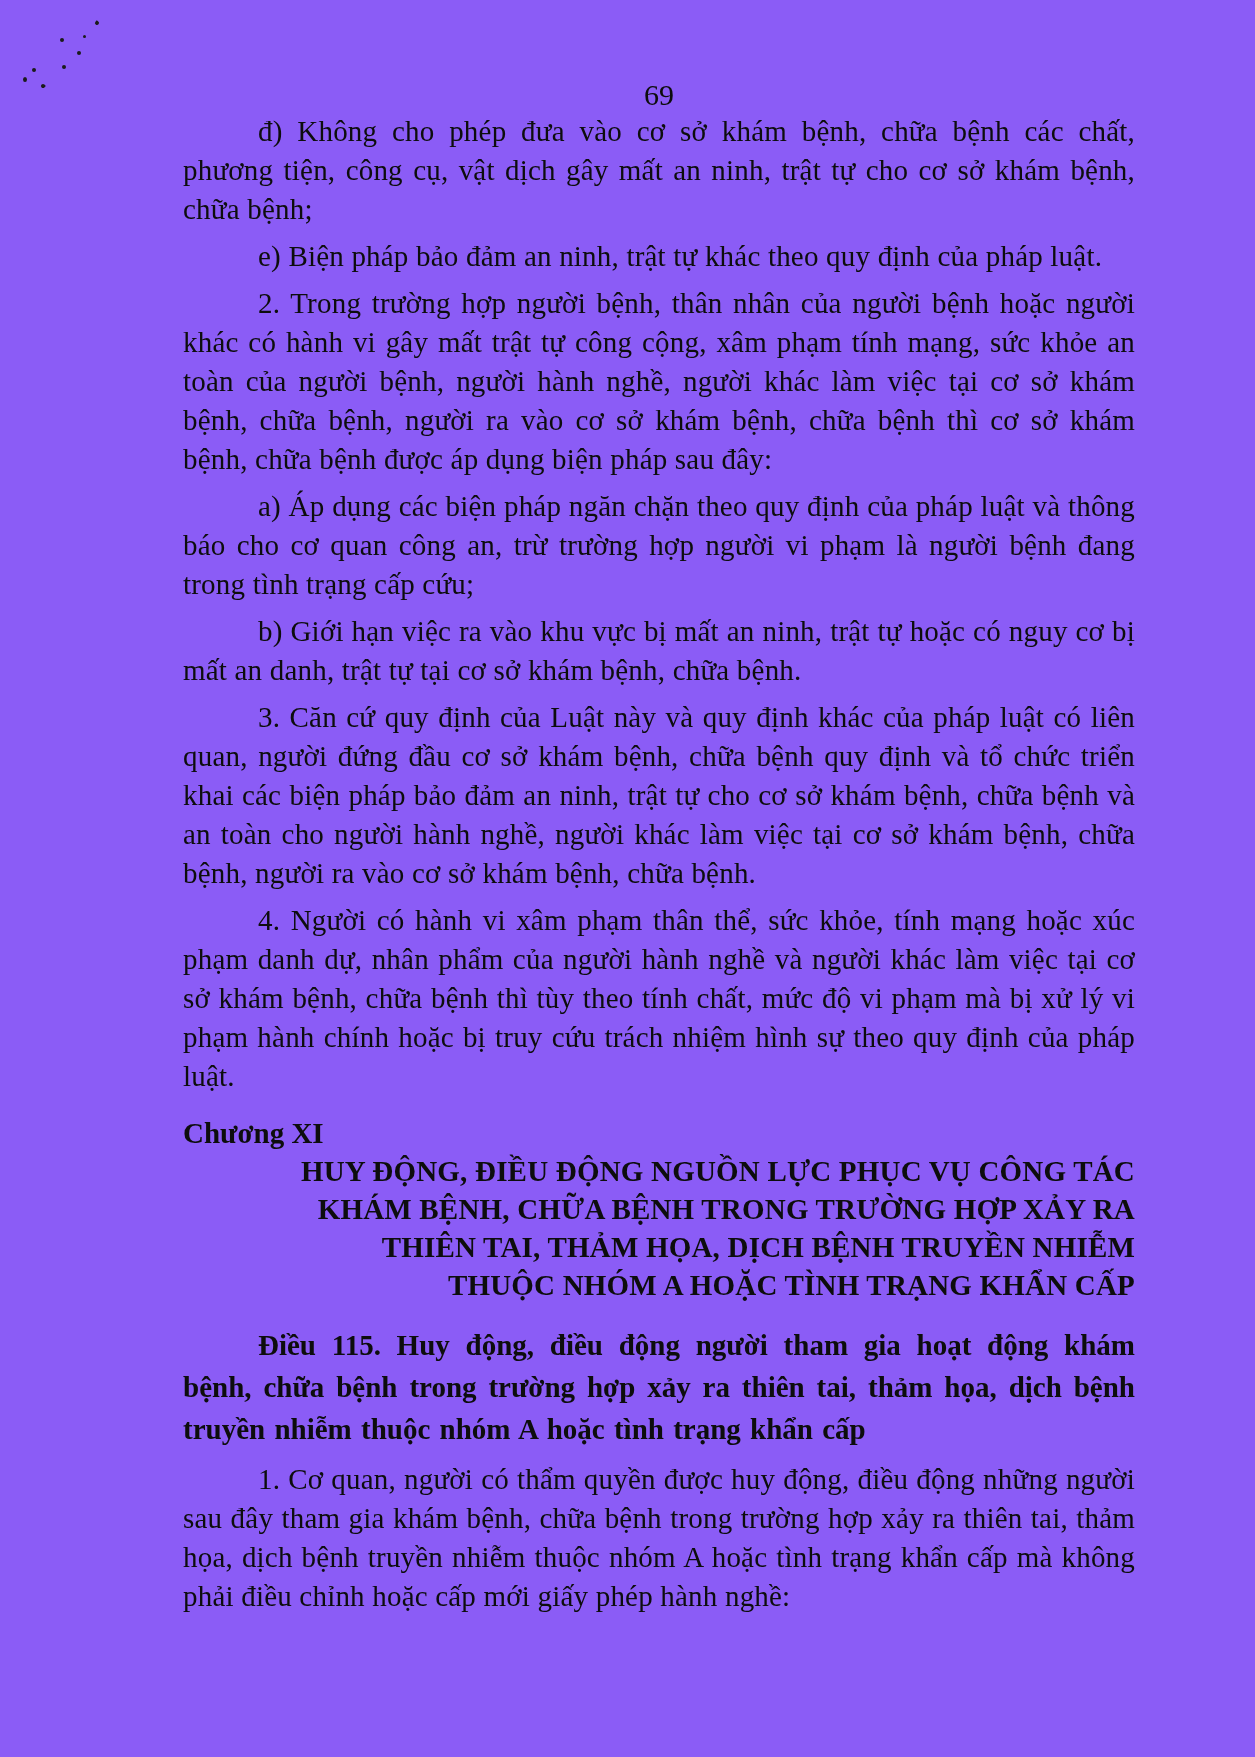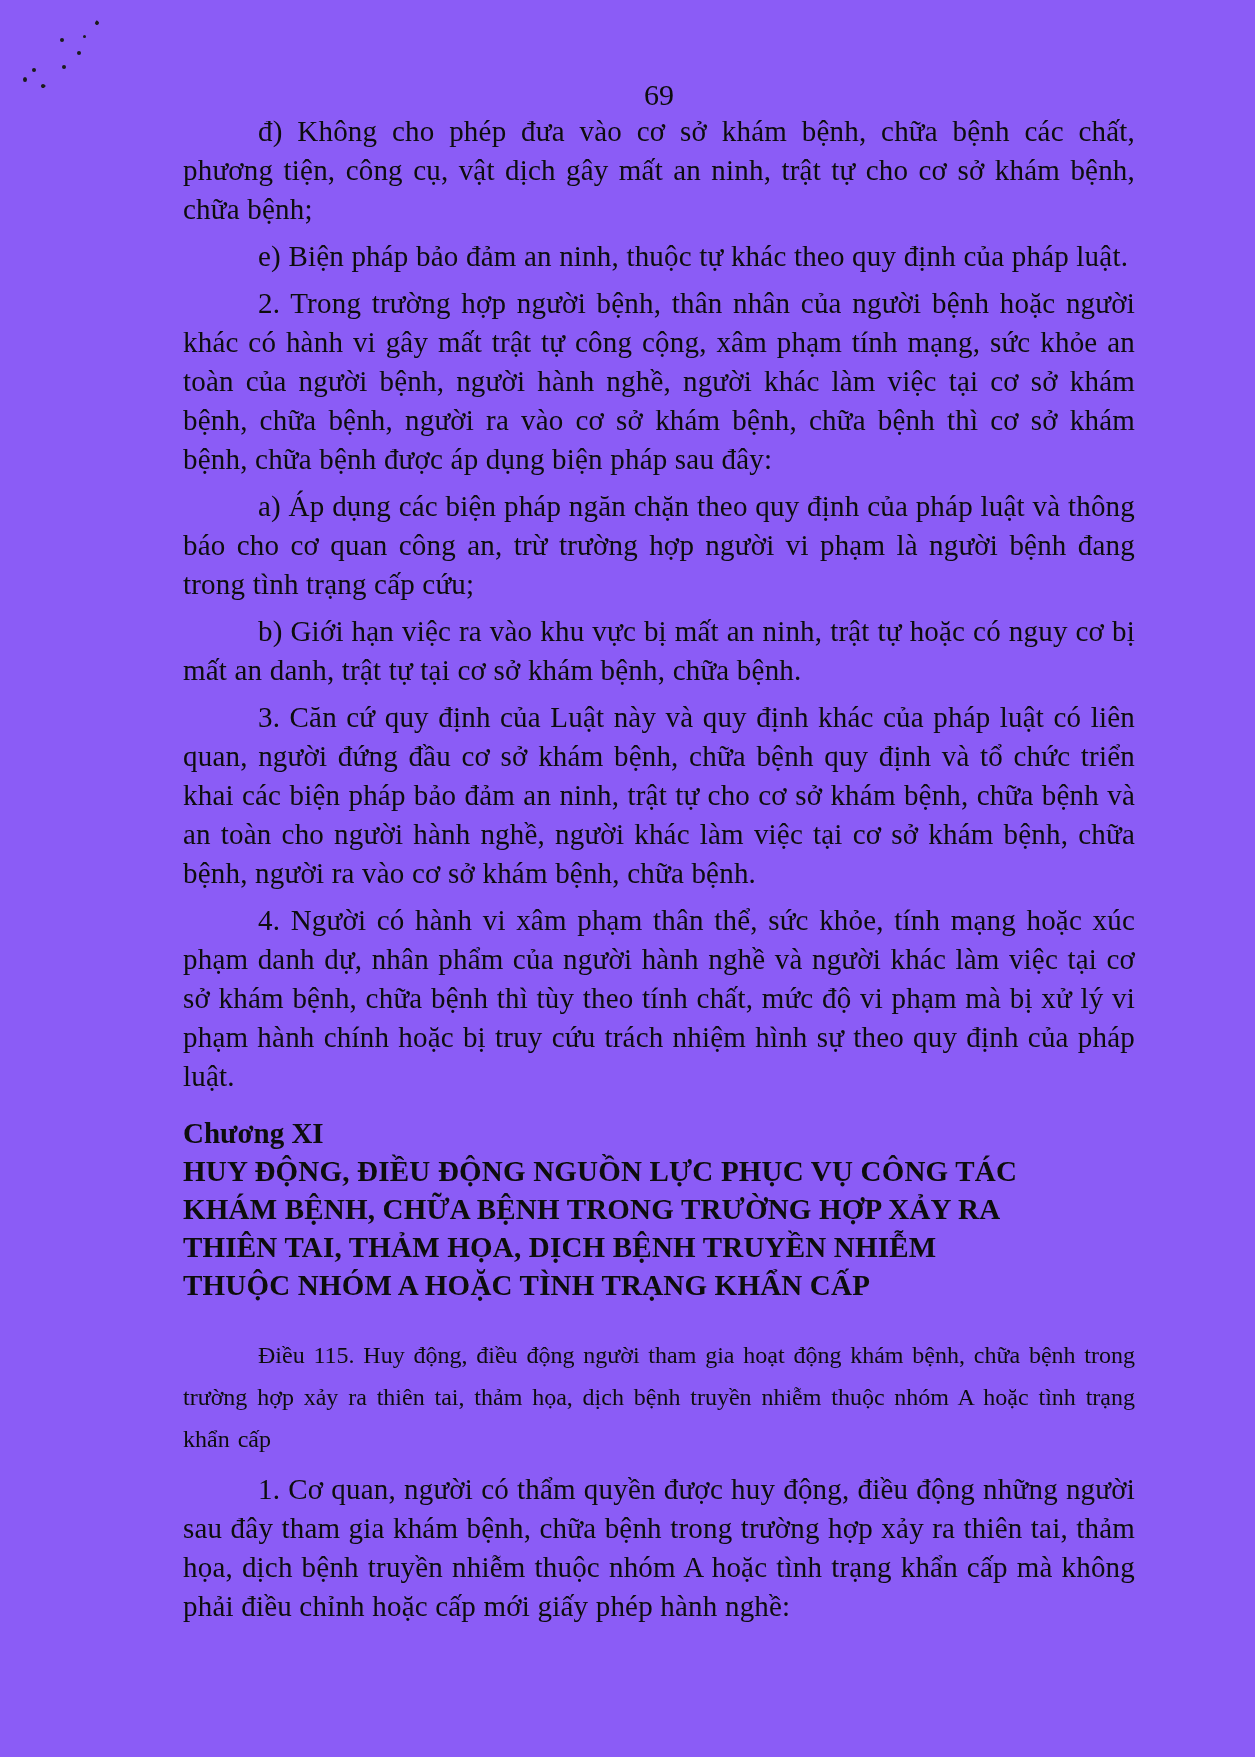--- a/index.html
+++ b/index.html
@@ -60,28 +60,28 @@
     margin-top: 18px;
     font-size: 29px;
     line-height: 38px;
     font-weight: bold;
     text-align: left;
   }
   .chapter-title-line {
     font-size: 29px;
     line-height: 38px;
     font-weight: bold;
-    text-align: left;
+    text-align: right;
     letter-spacing: 0.2px;
   }
   p.article-heading {
-    font-weight: normal;
-    font-size: 24px;
+    font-weight: bold;
+    font-size: 29px;
     line-height: 42px;
-    margin: 30px 0 10px 0;
+    margin: 20px 0 10px 0;
     text-align: justify;
     text-indent: 75px;
     word-spacing: 2px;
   }
 </style>
 </head>
 <body>
 
 <div class="page">
 
@@ -95,21 +95,21 @@
     <span class="speck s7"></span>
     <span class="speck s8"></span>
   </div>
 
   <div class="page-number">69</div>
 
   <div class="content">
 
     <p class="body">đ) Không cho phép đưa vào cơ sở khám bệnh, chữa bệnh các chất, phương tiện, công cụ, vật dịch gây mất an ninh, trật tự cho cơ sở khám bệnh, chữa bệnh;</p>
 
-    <p class="body">e) Biện pháp bảo đảm an ninh, thuộc tự khác theo quy định của pháp luật.</p>
+    <p class="body">e) Biện pháp bảo đảm an ninh, trật tự khác theo quy định của pháp luật.</p>
 
     <p class="body">2. Trong trường hợp người bệnh, thân nhân của người bệnh hoặc người khác có hành vi gây mất trật tự công cộng, xâm phạm tính mạng, sức khỏe an toàn của người bệnh, người hành nghề, người khác làm việc tại cơ sở khám bệnh, chữa bệnh, người ra vào cơ sở khám bệnh, chữa bệnh thì cơ sở khám bệnh, chữa bệnh được áp dụng biện pháp sau đây:</p>
 
     <p class="body">a) Áp dụng các biện pháp ngăn chặn theo quy định của pháp luật và thông báo cho cơ quan công an, trừ trường hợp người vi phạm là người bệnh đang trong tình trạng cấp cứu;</p>
 
     <p class="body">b) Giới hạn việc ra vào khu vực bị mất an ninh, trật tự hoặc có nguy cơ bị mất an danh, trật tự tại cơ sở khám bệnh, chữa bệnh.</p>
 
     <p class="body">3. Căn cứ quy định của Luật này và quy định khác của pháp luật có liên quan, người đứng đầu cơ sở khám bệnh, chữa bệnh quy định và tổ chức triển khai các biện pháp bảo đảm an ninh, trật tự cho cơ sở khám bệnh, chữa bệnh và an toàn cho người hành nghề, người khác làm việc tại cơ sở khám bệnh, chữa bệnh, người ra vào cơ sở khám bệnh, chữa bệnh.</p>
 
     <p class="body">4. Người có hành vi xâm phạm thân thể, sức khỏe, tính mạng hoặc xúc phạm danh dự, nhân phẩm của người hành nghề và người khác làm việc tại cơ sở khám bệnh, chữa bệnh thì tùy theo tính chất, mức độ vi phạm mà bị xử lý vi phạm hành chính hoặc bị truy cứu trách nhiệm hình sự theo quy định của pháp luật.</p>

